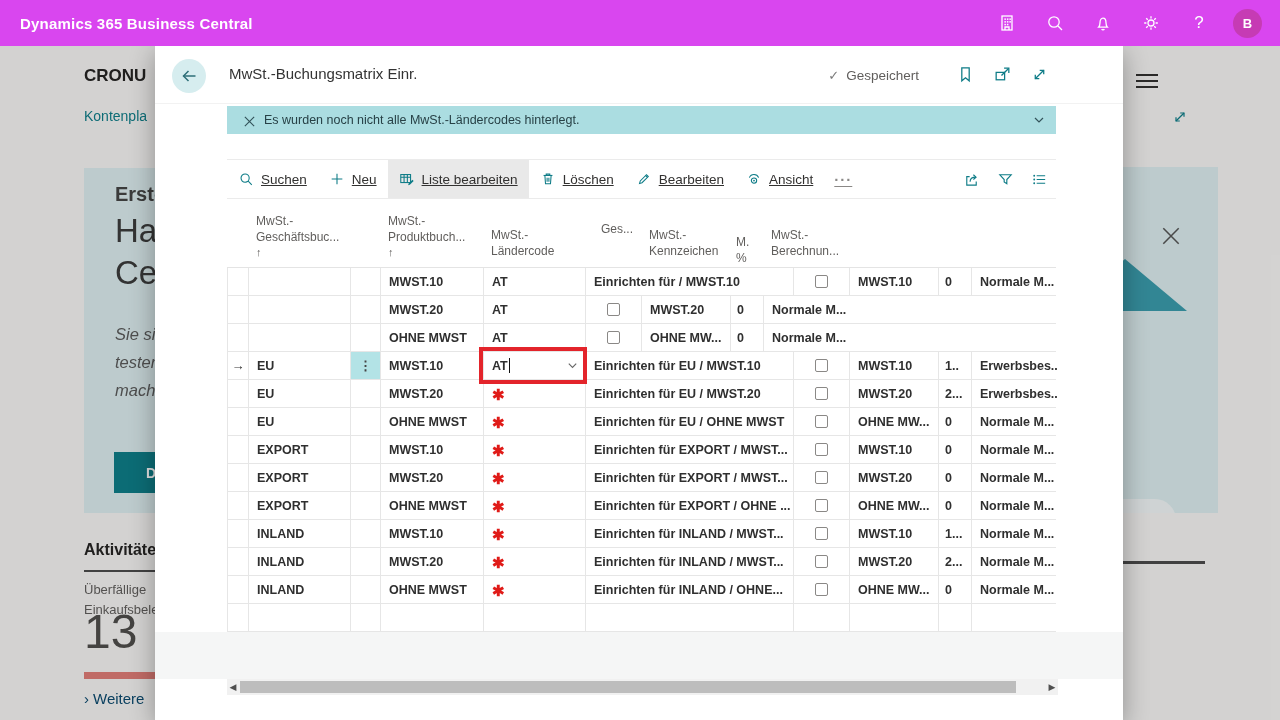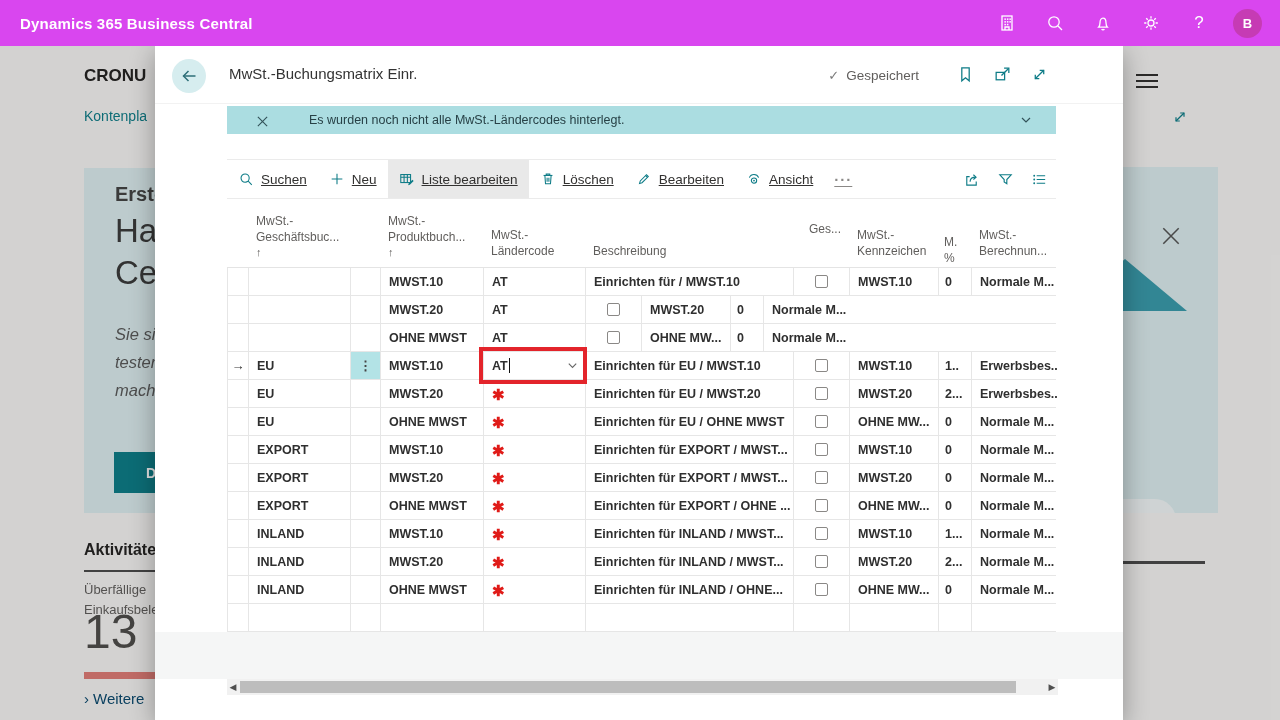--- a/index.html
+++ b/index.html
@@ -57,21 +57,21 @@
   .back-btn svg{width:20px;height:20px;}
   .m-title{position:absolute;left:74px;top:19px;font-size:15px;color:#333;}
   .m-head-right{position:absolute;right:73px;top:0;height:58px;display:flex;align-items:center;gap:17px;}
   .saved{display:flex;align-items:center;gap:7px;color:#605e5c;font-size:13.5px;margin-right:20px;}
   .saved .chk{font-size:13px;color:#7a7a7a;}
   .hicon{width:20px;height:20px;cursor:pointer;}
   .hicon svg{width:19px;height:19px;}
 
   
   .notify{position:absolute;left:72px;top:60px;width:829px;height:28px;background:#abdde1;
-    display:flex;align-items:center;padding:0 23px;gap:32px;}
+    display:flex;align-items:center;padding:0 10px;}
   .notify .nx{width:13px;height:13px;margin:0 8px 0 6px;cursor:pointer;flex:0 0 auto;}
   .notify-text{font-size:12.5px;color:#274146;}
   .notify .nchev{margin-left:auto;width:14px;height:14px;cursor:pointer;}
 
   
   .toolbar{position:absolute;left:72px;top:113px;width:829px;height:40px;border-top:1px solid #ebebeb;
     border-bottom:1px solid #ebebeb;display:flex;align-items:stretch;}
   .tb-item{display:flex;align-items:center;gap:7px;padding:0 11px;font-size:13.5px;color:#323130;
     background:transparent;border:none;cursor:pointer;font-family:inherit;white-space:nowrap;text-decoration:underline;}
   .tb-item svg{width:16px;height:16px;flex:0 0 auto;}
@@ -366,23 +366,20 @@
         <div class="hcell c-menu"></div>
         <div class="hcell c-prod">
           <div>MwSt.-</div>
           <div>Produktbuch...</div>
           <div class="sort">↑</div>
         </div>
         <div class="hcell c-country">
           <div>MwSt.-</div>
           <div>Ländercode</div>
         </div>
-        <div class="hcell c-desc">
-          <div>Beschreibung</div>
-        </div>
         <div class="hcell c-ges h-right">
           <div>Ges...</div>
         </div>
         <div class="hcell c-vat">
           <div>MwSt.-</div>
           <div>Kennzeichen</div>
         </div>
         <div class="hcell c-pct">
           <div>M.</div>
           <div>%</div>

